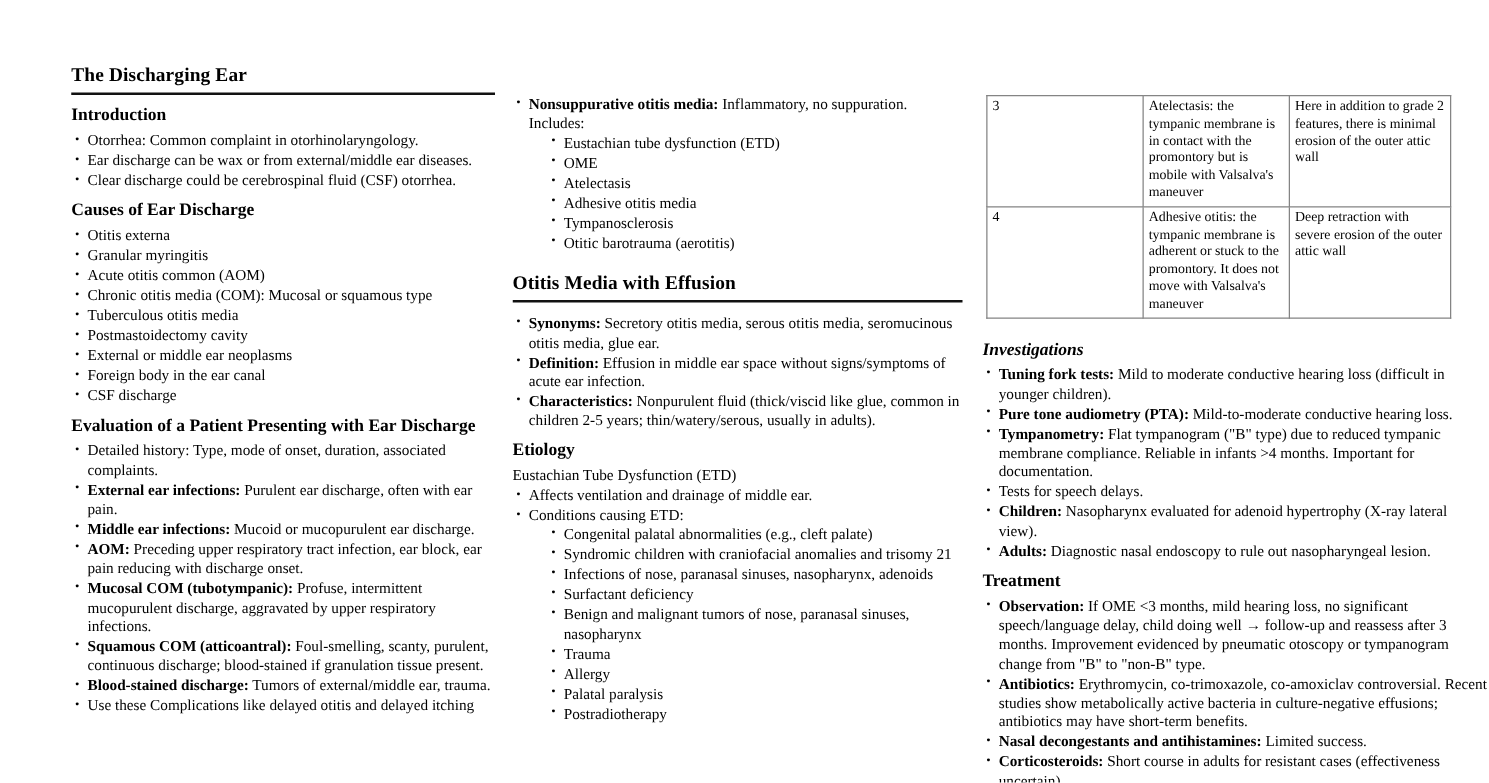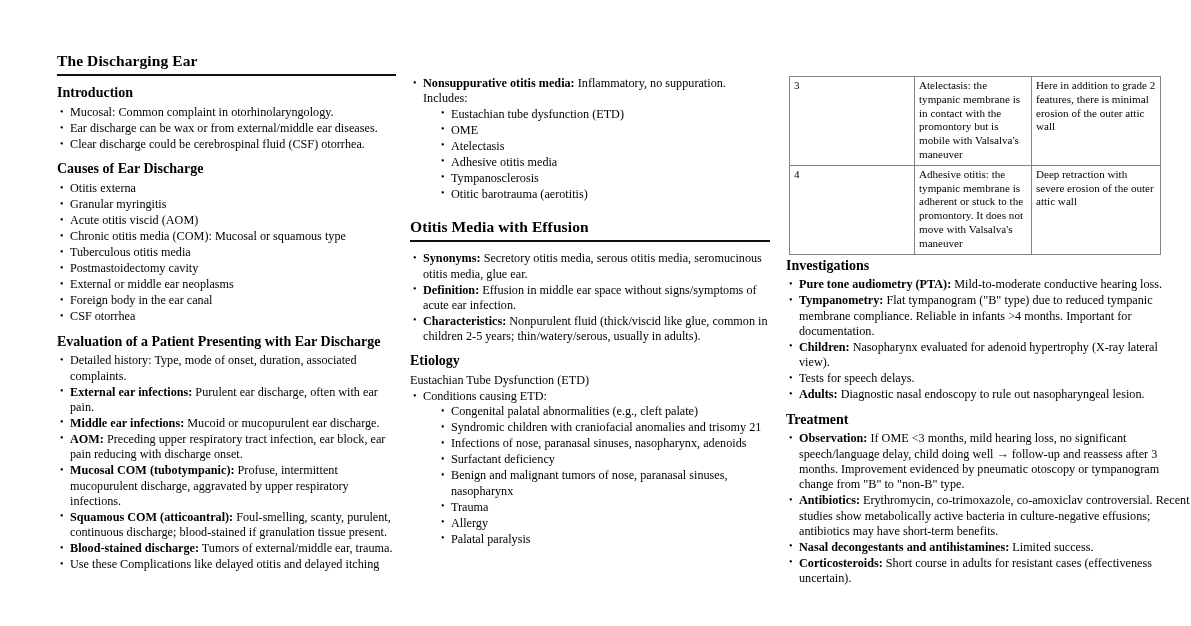--- a/index.html
+++ b/index.html
@@ -117,54 +117,54 @@
     border: 1px solid #848484;
     vertical-align: top;
     font-size: 11.1px;
     line-height: 1.245;
     padding: 2px 4px 3px 4px;
   }
   td.c-num { width: 116px; }
   td.c-desc { width: 108px; }
   td.c-note { width: 120px; }
 
-  h2.sec.after-table { margin-top: 3px; }
+  h2.sec.after-table { margin-top: 18px; font-style: italic; }
 
   .clipped-last {
     overflow: hidden;
   }
 </style>
 </head>
 <body>
 
 <div class="page">
   <div class="columns">
 
     <div class="col col-1">
       <h1 class="doc-title">The Discharging Ear</h1>
       <hr class="rule-heavy">
 
       <h2 class="sec first">Introduction</h2>
       <ul>
-        <li><span>Mucosal: Common complaint in otorhinolaryngology.</span></li>
+        <li><span>Otorrhea: Common complaint in otorhinolaryngology.</span></li>
         <li><span>Ear discharge can be wax or from external/middle ear diseases.</span></li>
         <li><span>Clear discharge could be cerebrospinal fluid (CSF) otorrhea.</span></li>
       </ul>
 
       <h2 class="sec">Causes of Ear Discharge</h2>
       <ul>
         <li><span>Otitis externa</span></li>
         <li><span>Granular myringitis</span></li>
-        <li><span>Acute otitis viscid (AOM)</span></li>
+        <li><span>Acute otitis common (AOM)</span></li>
         <li><span>Chronic otitis media (COM): Mucosal or squamous type</span></li>
         <li><span>Tuberculous otitis media</span></li>
         <li><span>Postmastoidectomy cavity</span></li>
         <li><span>External or middle ear neoplasms</span></li>
         <li><span>Foreign body in the ear canal</span></li>
-        <li><span>CSF otorrhea</span></li>
+        <li><span>CSF discharge</span></li>
       </ul>
 
       <h2 class="sec">Evaluation of a Patient Presenting with Ear Discharge</h2>
       <ul>
         <li><span>Detailed history: Type, mode of onset, duration, associated complaints.</span></li>
         <li><span class="lead">External ear infections:</span> <span>Purulent ear discharge, often with ear pain.</span></li>
         <li><span class="lead">Middle ear infections:</span> <span>Mucoid or mucopurulent ear discharge.</span></li>
         <li><span class="lead">AOM:</span> <span>Preceding upper respiratory tract infection, ear block, ear pain reducing with discharge onset.</span></li>
         <li><span class="lead">Mucosal COM (tubotympanic):</span> <span>Profuse, intermittent mucopurulent discharge, aggravated by upper respiratory infections.</span></li>
         <li><span class="lead">Squamous COM (atticoantral):</span> <span>Foul-smelling, scanty, purulent, continuous discharge; blood-stained if granulation tissue present.</span></li>
@@ -194,31 +194,33 @@
 
       <ul>
         <li><span class="lead">Synonyms:</span> <span>Secretory otitis media, serous otitis media, seromucinous otitis media, glue ear.</span></li>
         <li><span class="lead">Definition:</span> <span>Effusion in middle ear space without signs/symptoms of acute ear infection.</span></li>
         <li><span class="lead">Characteristics:</span> <span>Nonpurulent fluid (thick/viscid like glue, common in children 2-5 years; thin/watery/serous, usually in adults).</span></li>
       </ul>
 
       <h2 class="sec">Etiology</h2>
       <div class="plain-line">Eustachian Tube Dysfunction (ETD)</div>
       <ul>
+        <li><span>Affects ventilation and drainage of middle ear.</span></li>
         <li>
           <span>Conditions causing ETD:</span>
           <ul class="nested">
             <li><span>Congenital palatal abnormalities (e.g., cleft palate)</span></li>
             <li><span>Syndromic children with craniofacial anomalies and trisomy 21</span></li>
             <li><span>Infections of nose, paranasal sinuses, nasopharynx, adenoids</span></li>
             <li><span>Surfactant deficiency</span></li>
             <li><span>Benign and malignant tumors of nose, paranasal sinuses, nasopharynx</span></li>
             <li><span>Trauma</span></li>
             <li><span>Allergy</span></li>
             <li><span>Palatal paralysis</span></li>
+            <li><span>Postradiotherapy</span></li>
           </ul>
         </li>
       </ul>
     </div>
 
     <div class="col col-3">
       <table class="grade-table">
         <tbody>
           <tr>
             <td class="c-num">3</td>
@@ -228,24 +230,25 @@
           <tr>
             <td class="c-num">4</td>
             <td class="c-desc">Adhesive otitis: the tympanic membrane is adherent or stuck to the promontory. It does not move with Valsalva's maneuver</td>
             <td class="c-note">Deep retraction with severe erosion of the outer attic wall</td>
           </tr>
         </tbody>
       </table>
 
       <h2 class="sec after-table">Investigations</h2>
       <ul>
+        <li><span class="lead">Tuning fork tests:</span> <span>Mild to moderate conductive hearing loss (difficult in younger children).</span></li>
         <li><span class="lead">Pure tone audiometry (PTA):</span> <span>Mild-to-moderate conductive hearing loss.</span></li>
         <li><span class="lead">Tympanometry:</span> <span>Flat tympanogram ("B" type) due to reduced tympanic membrane compliance. Reliable in infants &gt;4 months. Important for documentation.</span></li>
+        <li><span>Tests for speech delays.</span></li>
         <li><span class="lead">Children:</span> <span>Nasopharynx evaluated for adenoid hypertrophy (X-ray lateral view).</span></li>
-        <li><span>Tests for speech delays.</span></li>
         <li><span class="lead">Adults:</span> <span>Diagnostic nasal endoscopy to rule out nasopharyngeal lesion.</span></li>
       </ul>
 
       <h2 class="sec">Treatment</h2>
       <ul>
         <li><span class="lead">Observation:</span> <span>If OME &lt;3 months, mild hearing loss, no significant speech/language delay, child doing well → follow-up and reassess after 3 months. Improvement evidenced by pneumatic otoscopy or tympanogram change from "B" to "non-B" type.</span></li>
         <li><span class="lead">Antibiotics:</span> <span>Erythromycin, co-trimoxazole, co-amoxiclav controversial. Recent studies show metabolically active bacteria in culture-negative effusions; antibiotics may have short-term benefits.</span></li>
         <li><span class="lead">Nasal decongestants and antihistamines:</span> <span>Limited success.</span></li>
         <li class="clipped-last"><span class="lead">Corticosteroids:</span> <span>Short course in adults for resistant cases (effectiveness uncertain).</span></li>
       </ul>

